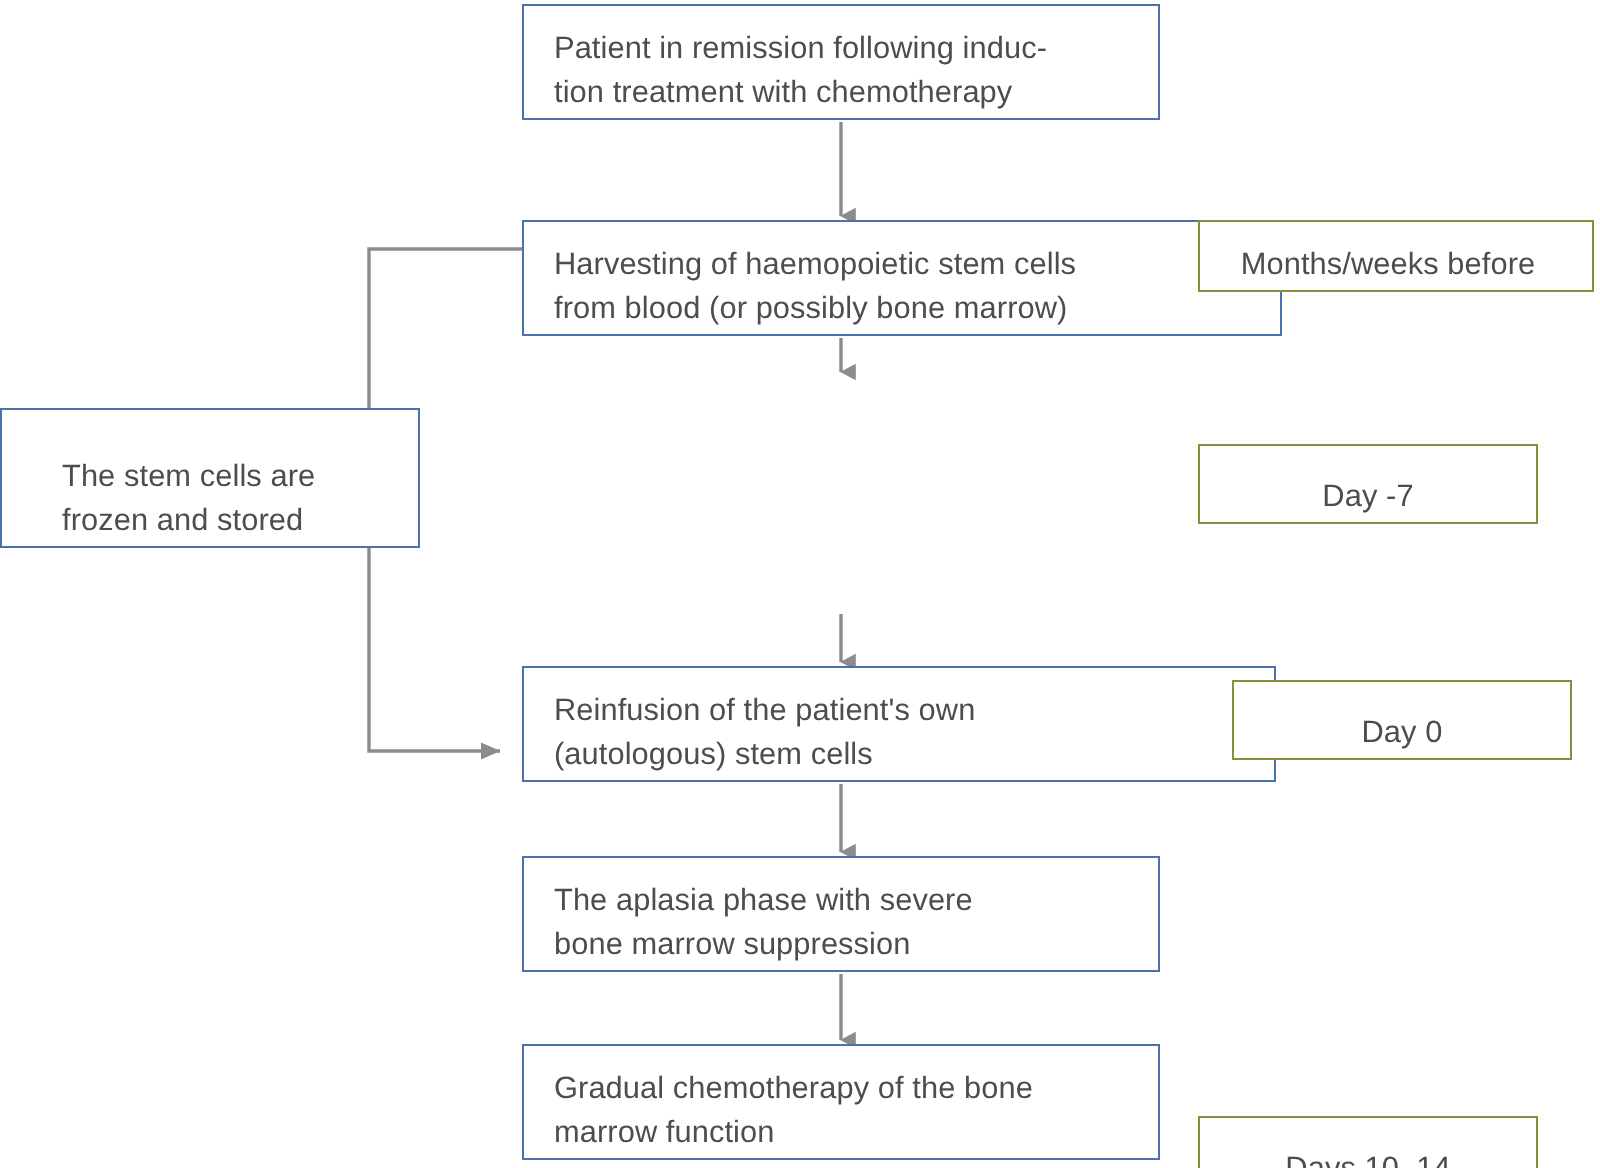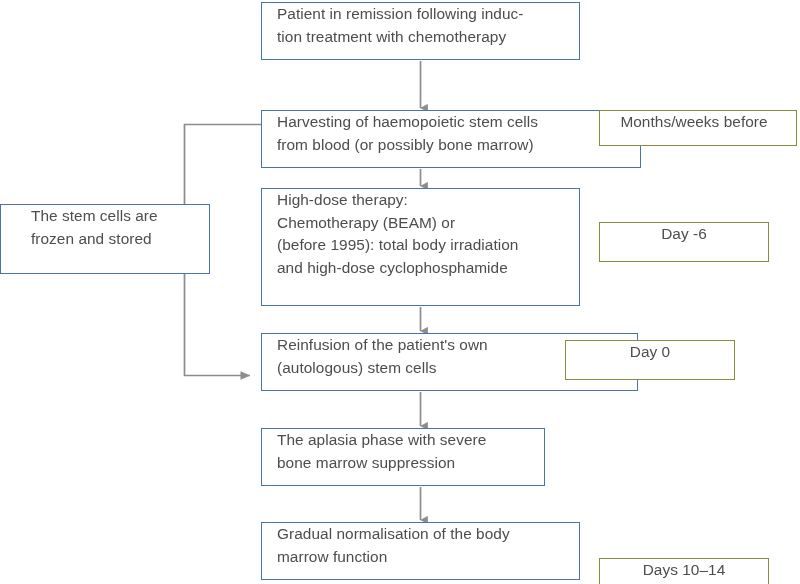--- a/index.html
+++ b/index.html
@@ -31,21 +31,21 @@
     pointer-events: none;
   }
 
   
   .node {
     position: absolute;
     box-sizing: border-box;
     background: #ffffff;
     z-index: 2;
     display: flex;
-    align-items: flex-start;
+    align-items: flex-end;
   }
   .node .node-text {
     display: block;
     white-space: pre-line;
     color: #4d4d4d;
     font-size: 15.4px;
     line-height: 1.47;
     letter-spacing: 0.05px;
   }
 
@@ -68,30 +68,30 @@
   }
   .node-time.align-left .node-text {
     text-align: left;
   }
 
   
   #node-remission      { left: 261px; top: 2px;   width: 319px; height: 58px; }
   #node-harvesting     { left: 261px; top: 110px; width: 380px; height: 58px; }
   #node-highdose       { left: 261px; top: 188px; width: 319px; height: 118px; }
   #node-reinfusion     { left: 261px; top: 333px; width: 377px; height: 58px; }
-  #node-aplasia        { left: 261px; top: 428px; width: 284px; height: 58px; }
+  #node-aplasia        { left: 261px; top: 428px; width: 319px; height: 58px; }
   #node-normalisation  { left: 261px; top: 522px; width: 319px; height: 58px; }
 
   #node-frozen         { left: 0px;   top: 204px; width: 210px; height: 70px;
                          padding-left: 30px; }
 
   #node-time-months    { left: 599px; top: 110px; width: 198px; height: 36px;
                          padding-left: 2px; }
   #node-time-day7      { left: 599px; top: 222px; width: 170px; height: 40px; }
-  #node-time-day0      { left: 565px; top: 340px; width: 170px; height: 40px; }
+  #node-time-day0      { left: 616px; top: 340px; width: 170px; height: 40px; }
   #node-time-days1014  { left: 599px; top: 522px; width: 170px; height: 40px; margin-top: 36px; }
 </style>
 </head>
 <body>
 
 <div id="canvas">
 
   <svg id="connectors" viewBox="0 0 800 584" width="800" height="584" xmlns="http://www.w3.org/2000/svg">
     <defs>
       <marker id="arrowDown" markerWidth="9" markerHeight="9" refX="4.5" refY="8" orient="auto" markerUnits="userSpaceOnUse">
@@ -116,53 +116,47 @@
   <div class="node node-process" id="node-remission">
     <span class="node-text">Patient in remission following induc-
 tion treatment with chemotherapy</span>
   </div>
 
   <div class="node node-process" id="node-harvesting">
     <span class="node-text">Harvesting of haemopoietic stem cells
 from blood (or possibly bone marrow)</span>
   </div>
 
-  <div class="node node-process" id="node-highdose">
-    <span class="node-text">High-dose therapy:
-Chemotherapy (BEAM) or
-(before 1995): total body irradiation
-and high-dose cyclophosphamide</span>
-  </div>
 
   <div class="node node-process" id="node-reinfusion">
     <span class="node-text">Reinfusion of the patient's own
 (autologous) stem cells</span>
   </div>
 
   <div class="node node-process" id="node-aplasia">
     <span class="node-text">The aplasia phase with severe
 bone marrow suppression</span>
   </div>
 
   <div class="node node-process" id="node-normalisation">
-    <span class="node-text">Gradual normalisation of the body
+    <span class="node-text">Gradual chemotherapy of the bone
 marrow function</span>
   </div>
 
   <div class="node node-process" id="node-frozen">
     <span class="node-text">The stem cells are
 frozen and stored</span>
   </div>
 
   <div class="node node-time align-left" id="node-time-months">
     <span class="node-text">Months/weeks before</span>
   </div>
 
   <div class="node node-time" id="node-time-day7">
-    <span class="node-text">Day -6</span>
+    <span class="node-text">Day -7</span>
   </div>
 
   <div class="node node-time" id="node-time-day0">
     <span class="node-text">Day 0</span>
   </div>
 
   <div class="node node-time" id="node-time-days1014">
     <span class="node-text">Days 10–14</span>
   </div>
 

